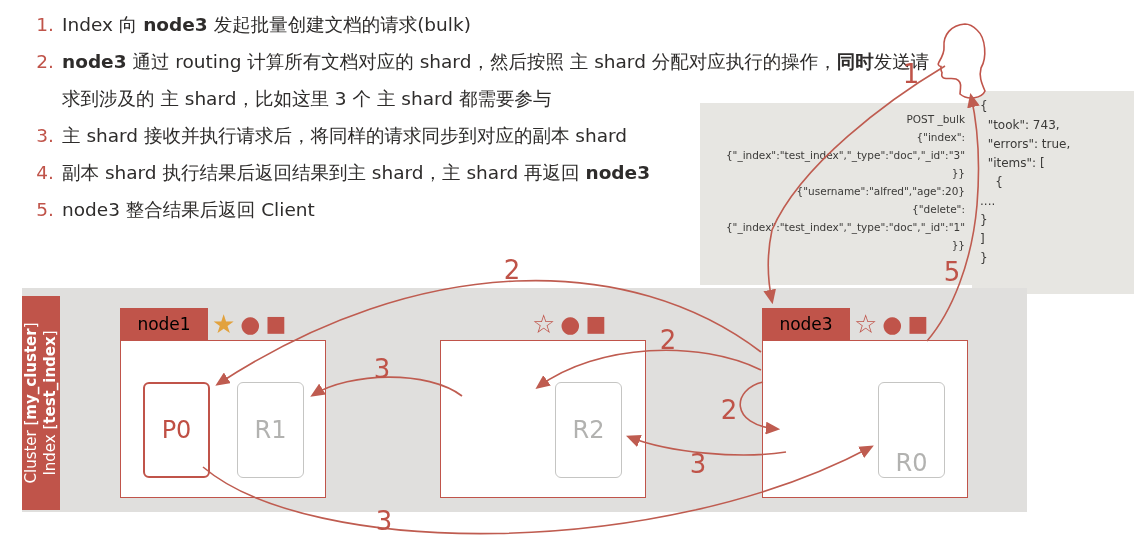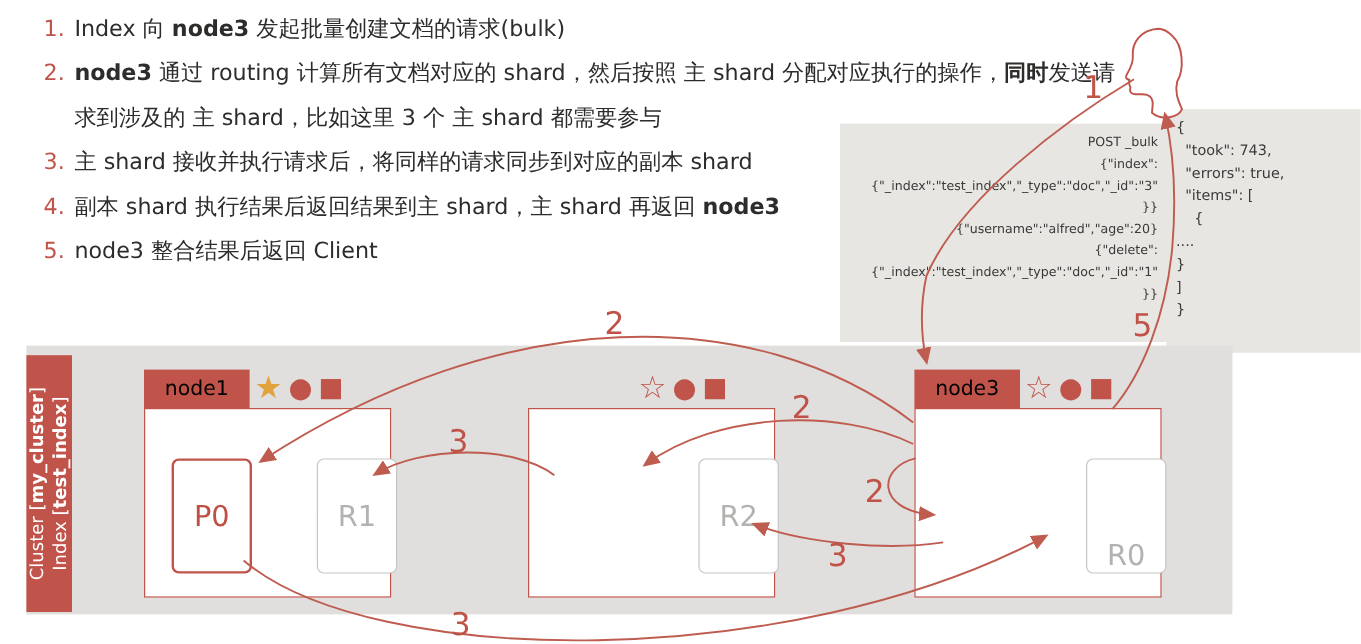--- a/index.html
+++ b/index.html
@@ -39,21 +39,21 @@
   .icons{position:absolute;top:308px;height:32px;display:flex;align-items:center;gap:5px;}
   .icons .star{font-size:26px;line-height:26px;color:#c0544a;}
   .icons .star.master{color:#e2a23d;}
   .icons .dot{font-size:23px;line-height:23px;color:#c0544a;}
   .icons .sq{font-size:22px;line-height:22px;color:#c0544a;}
   .shard{
     position:absolute;top:382px;width:67px;height:96px;border-radius:6px;background:#fff;
     display:flex;align-items:center;justify-content:center;font-size:24px;box-sizing:border-box;
   }
   .shard.primary{border:2px solid #c0544a;color:#bf4f44;}
-  .shard.replica{border:1.5px solid #c5c5c3;color:#b2b2b0;margin-left:27px;}
+  .shard.replica{border:1.5px solid #c5c5c3;color:#b2b2b0;}
   
   #arrows{position:absolute;left:0;top:0;width:1134px;height:537px;pointer-events:none;}
   .flow-label{
     position:absolute;color:#bf5348;font-size:26px;line-height:26px;
     transform:translate(-50%,-50%);font-family:"DejaVu Sans","Liberation Sans",sans-serif;
   }
   .head-icon{position:absolute;left:935px;top:22px;}
 </style>
 </head>
 <body>

